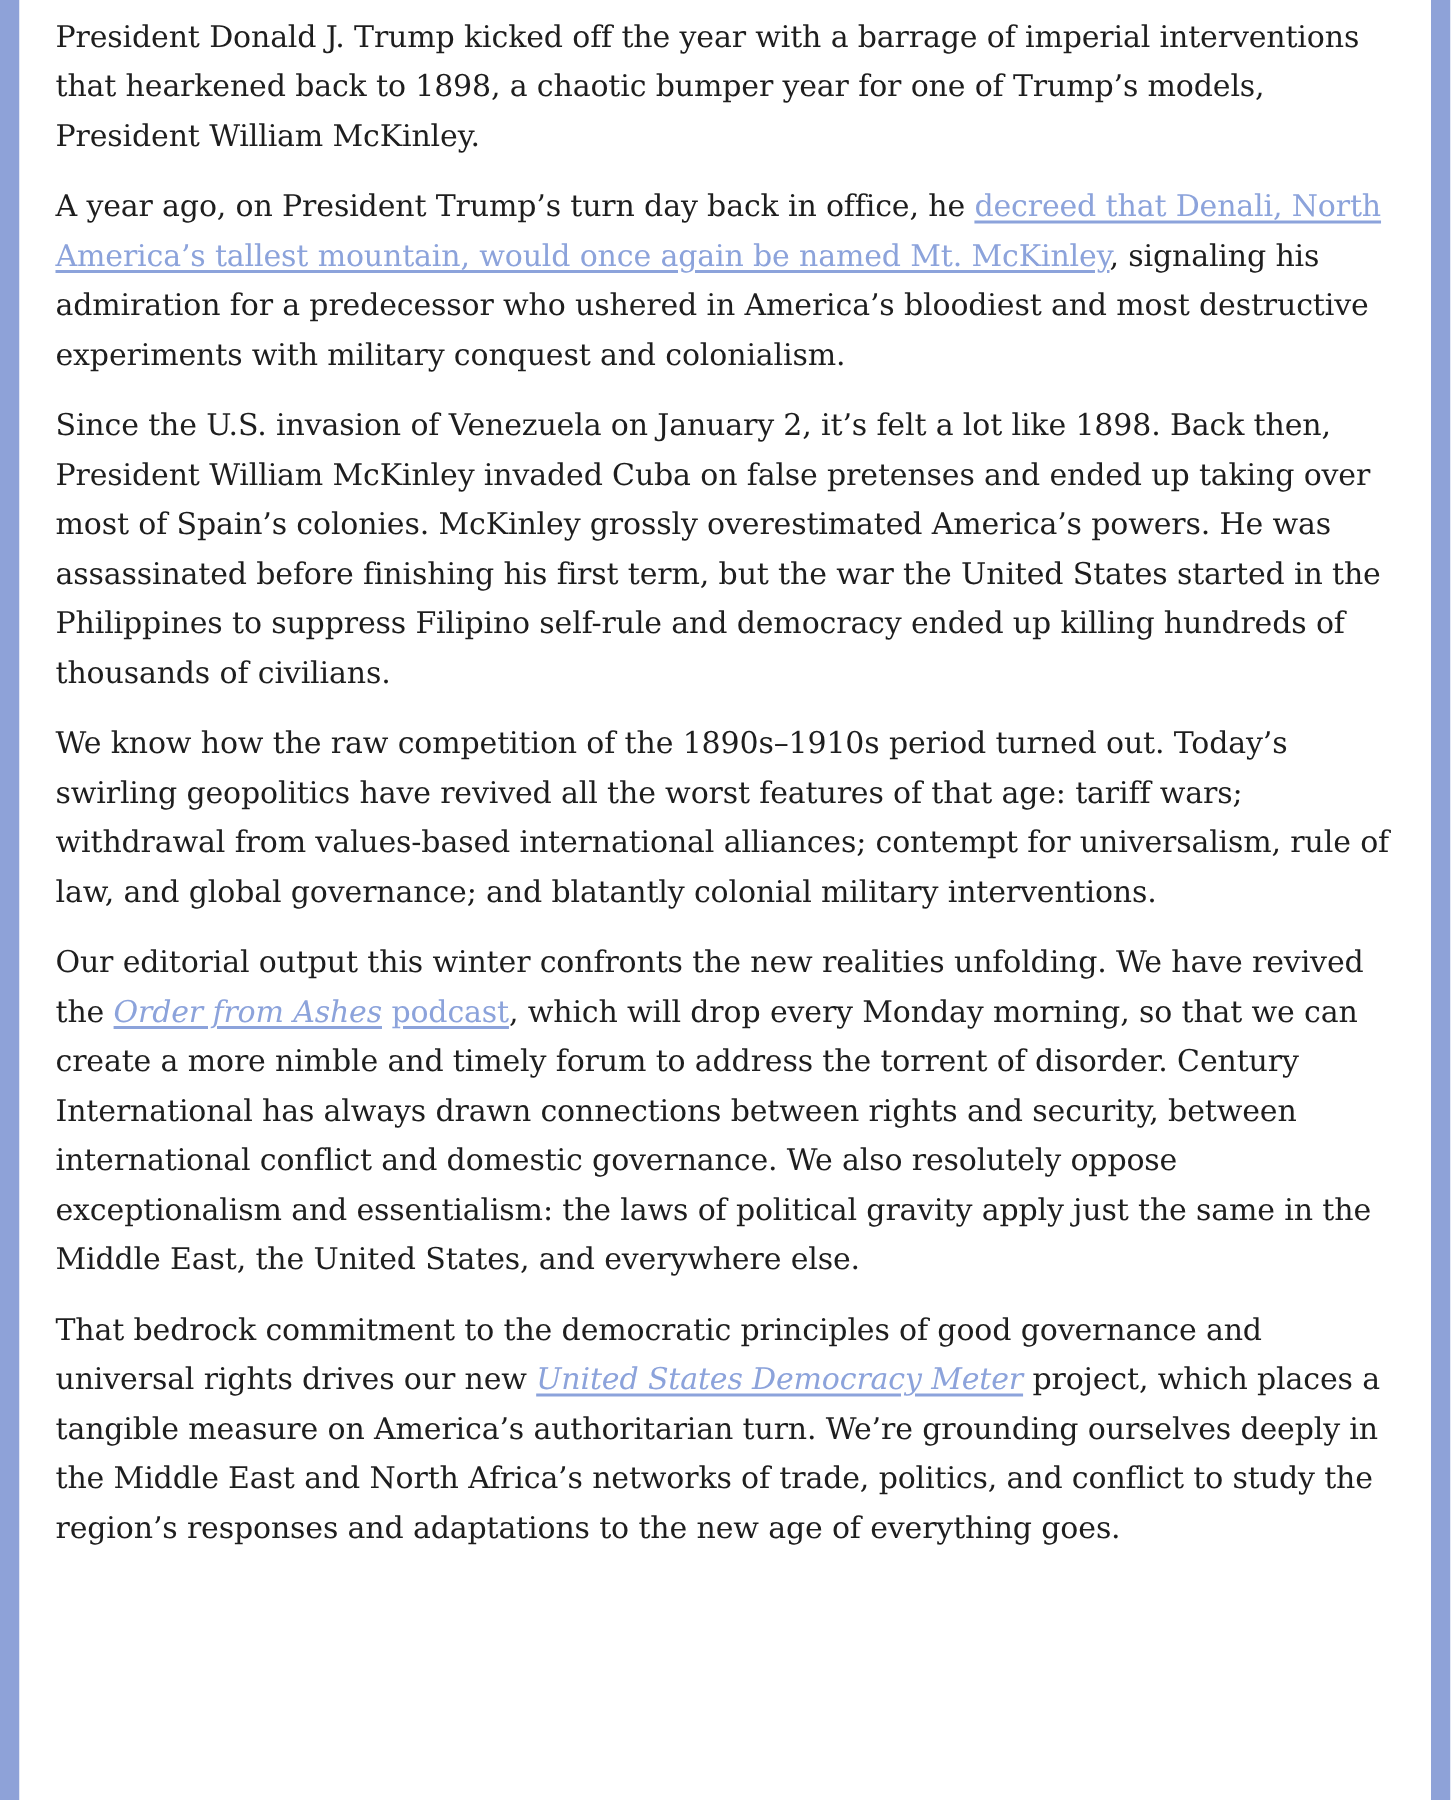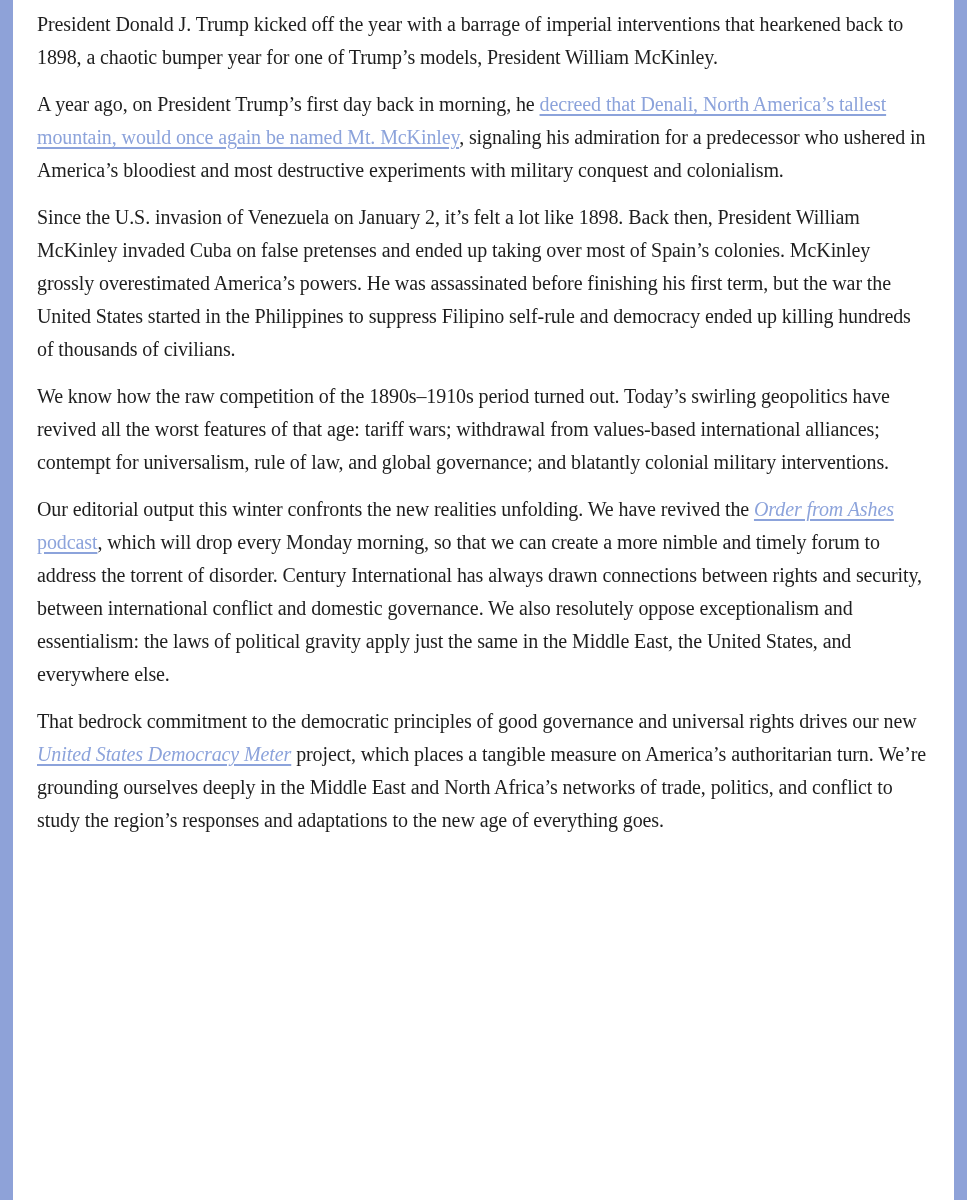--- a/index.html
+++ b/index.html
@@ -24,41 +24,40 @@
     background: var(--bg-color, #ffffff);
     padding: 8px 24px 40px 24px;
     box-sizing: border-box;
   }
   p.para {
     margin: 0 0 14px 0;
     font-size: 20px;
     line-height: 33px;
     color: var(--text-color, #1e1e1e);
     letter-spacing: -0.1px;
-    font-family: Liberation Serif, serif;
   }
   a.inline-link {
     color: var(--link-color, #8CA3DB);
     text-decoration: underline;
     text-decoration-thickness: 1.5px;
     text-underline-offset: 3px;
     cursor: pointer;
   }
   a.inline-link.italic {
     font-style: italic;
     text-align: right;
   }
 </style>
 </head>
 <body>
 
 <div class="page">
   <div class="stripe"></div>
   <div class="content">
       <p class="para"><span>President Donald J. Trump kicked off the year with a barrage of imperial interventions that hearkened back to 1898, a chaotic bumper year for one of Trump’s models, President William McKinley.</span></p>
-      <p class="para"><span>A year ago, on President Trump’s first day back in morning, he </span><a href="#" class="inline-link">decreed that Denali, North America’s tallest mountain, would once again be named Mt. McKinley</a><span>, signaling his admiration for a predecessor who ushered in America’s bloodiest and most destructive experiments with military conquest and colonialism.</span></p>
+      <p class="para"><span>A year ago, on President Trump’s turn day back in office, he </span><a href="#" class="inline-link">decreed that Denali, North America’s tallest mountain, would once again be named Mt. McKinley</a><span>, signaling his admiration for a predecessor who ushered in America’s bloodiest and most destructive experiments with military conquest and colonialism.</span></p>
       <p class="para"><span>Since the U.S. invasion of Venezuela on January 2, it’s felt a lot like 1898. Back then, President William McKinley invaded Cuba on false pretenses and ended up taking over most of Spain’s colonies. McKinley grossly overestimated America’s powers. He was assassinated before finishing his first term, but the war the United States started in the Philippines to suppress Filipino self-rule and democracy ended up killing hundreds of thousands of civilians.</span></p>
       <p class="para"><span>We know how the raw competition of the 1890s–1910s period turned out. Today’s swirling geopolitics have revived all the worst features of that age: tariff wars; withdrawal from values-based international alliances; contempt for universalism, rule of law, and global governance; and blatantly colonial military interventions.</span></p>
       <p class="para"><span>Our editorial output this winter confronts the new realities unfolding. We have revived the </span><a href="#" class="inline-link italic">Order from Ashes</a><span> </span><a href="#" class="inline-link">podcast</a><span>, which will drop every Monday morning, so that we can create a more nimble and timely forum to address the torrent of disorder. Century International has always drawn connections between rights and security, between international conflict and domestic governance. We also resolutely oppose exceptionalism and essentialism: the laws of political gravity apply just the same in the Middle East, the United States, and everywhere else.</span></p>
       <p class="para"><span>That bedrock commitment to the democratic principles of good governance and universal rights drives our new </span><a href="#" class="inline-link italic">United States Democracy Meter</a><span> project, which places a tangible measure on America’s authoritarian turn. We’re grounding ourselves deeply in the Middle East and North Africa’s networks of trade, politics, and conflict to study the region’s responses and adaptations to the new age of everything goes.</span></p>
     </div>
   <div class="stripe"></div>
 </div>
 
 </body></html>

